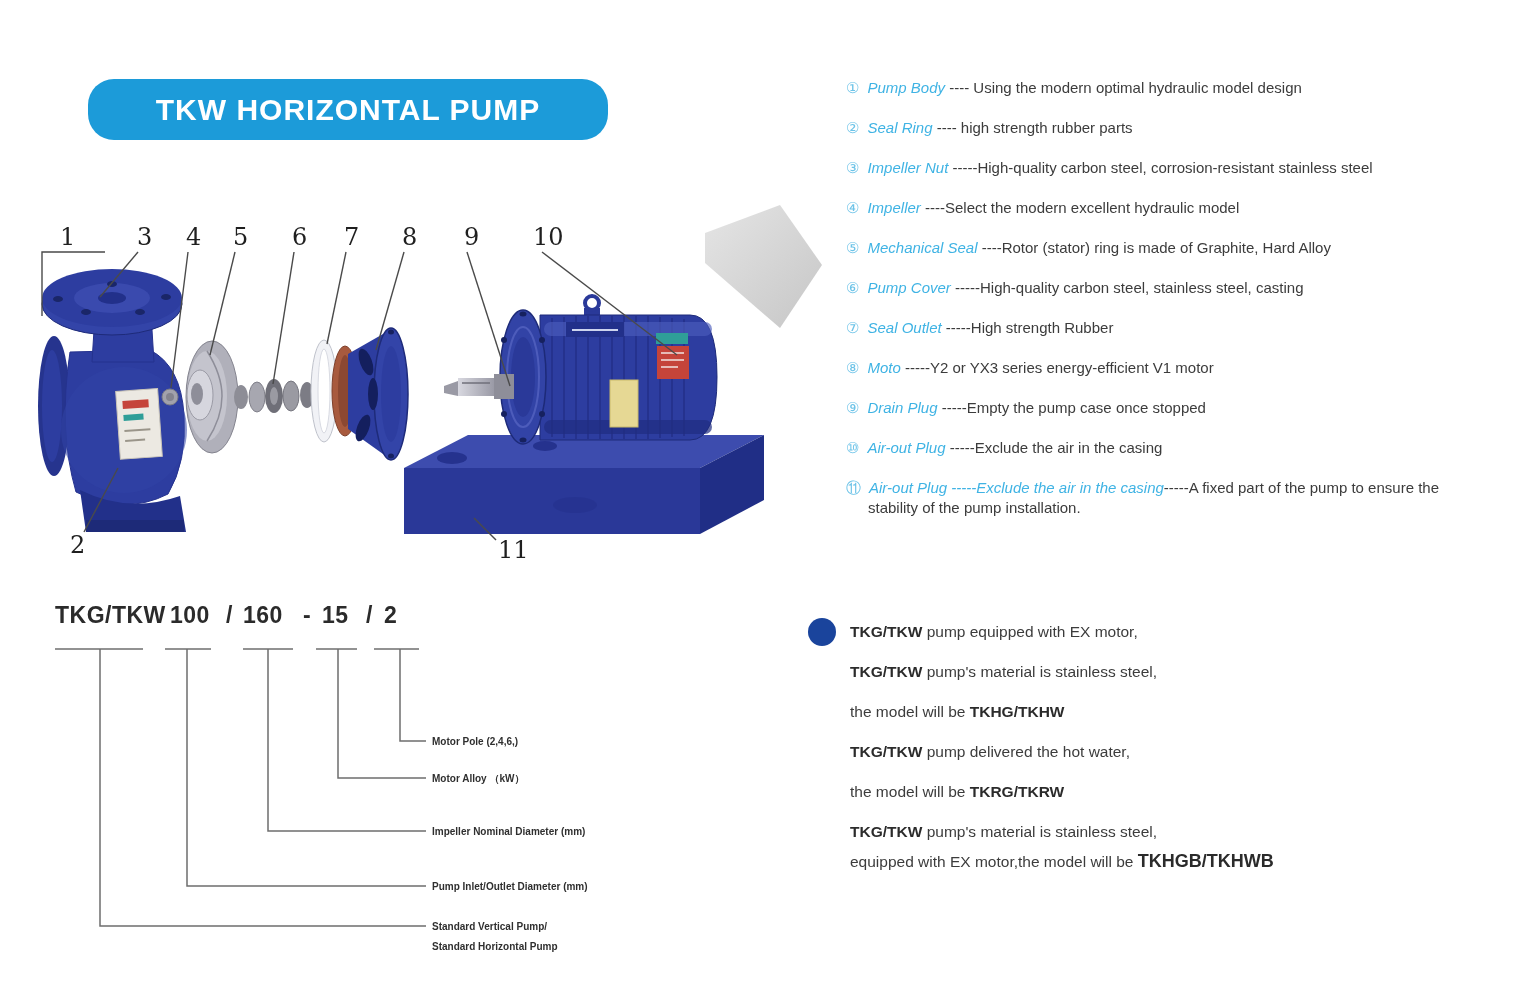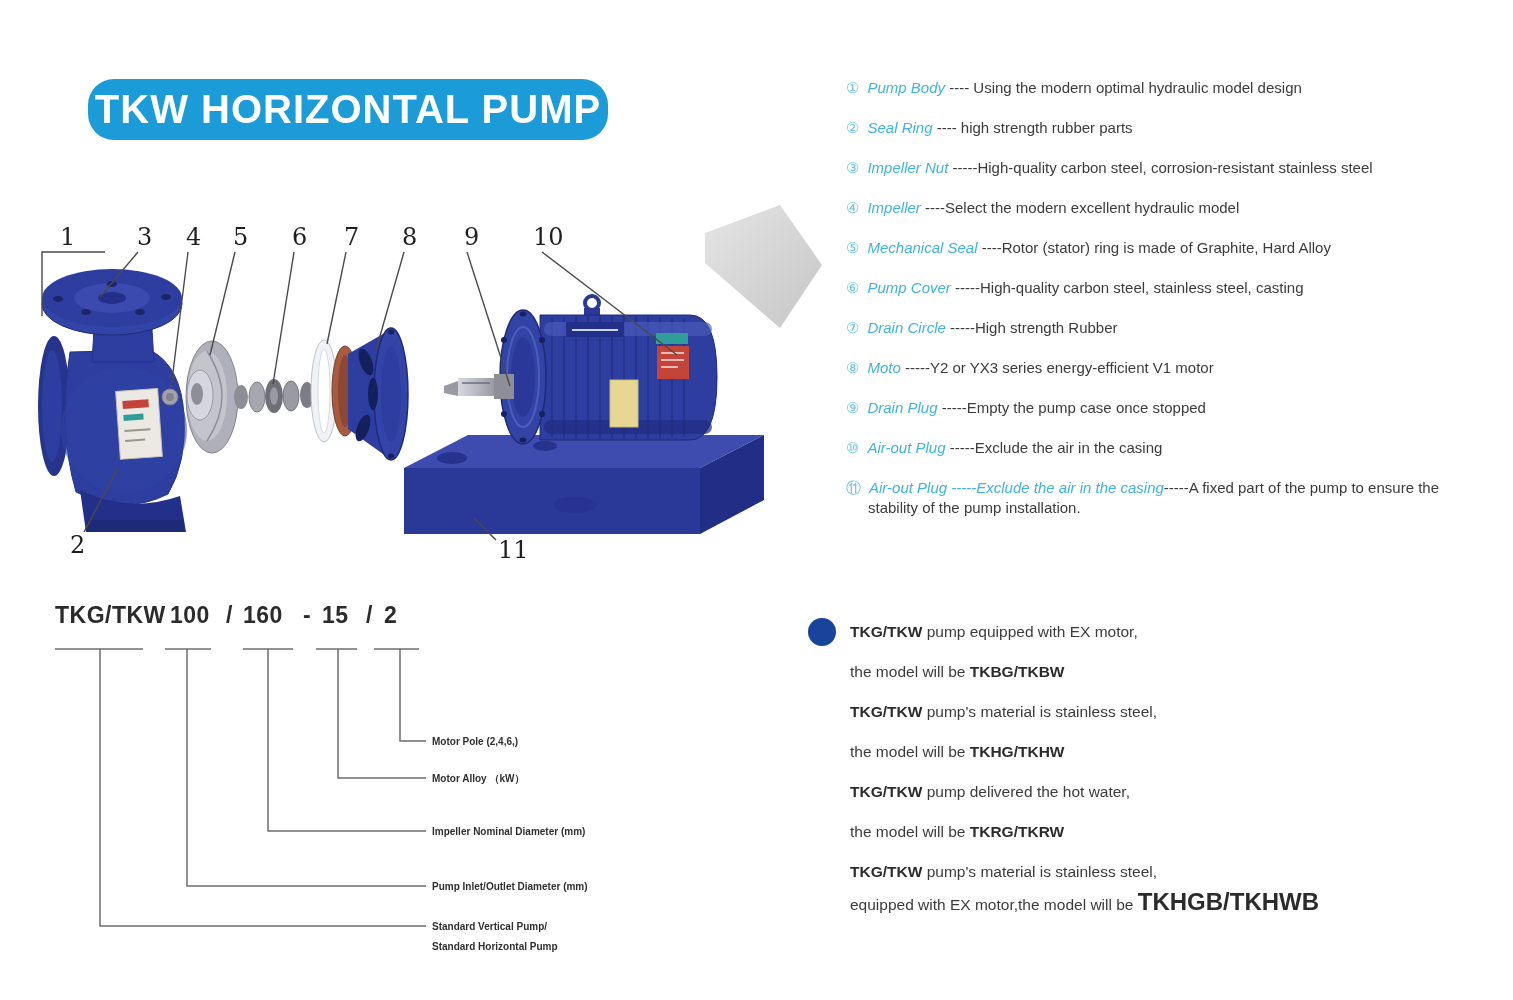--- a/index.html
+++ b/index.html
@@ -7,21 +7,21 @@
     position:relative;width:1513px;height:1000px;background:#ffffff;overflow:hidden;
     font-family:"Liberation Sans",sans-serif;color:#3c3c3c;
   }
   
   .banner{
     position:absolute;left:88px;top:79px;width:520px;height:61px;
     background:#1c9bd9;border-radius:26px;
     display:flex;align-items:center;justify-content:center;
   }
   .banner h1{
-    margin:0;color:#fff;font-size:40px;font-weight:bold;letter-spacing:1px;
+    margin:0;color:#fff;font-size:30px;font-weight:bold;letter-spacing:1px;
   }
   
   .diagram-svg{position:absolute;left:20px;top:190px;}
   .callout-num{font-family:"DejaVu Serif",serif;font-size:24px;fill:#1f1f1f;}
   .leader{stroke:#4a4a4a;stroke-width:1.4;fill:none;}
   
   .arrow-svg{position:absolute;left:690px;top:195px;}
   
   .parts-list{
     position:absolute;left:846px;top:78px;width:640px;font-size:15px;
@@ -47,21 +47,21 @@
   
   .variant-bullet{
     position:absolute;left:808px;top:618px;width:28px;height:28px;border-radius:50%;
   }
   .variant-lines{
     position:absolute;left:850px;top:622px;width:600px;font-size:15.5px;color:#3c3c3c;
   }
   .variant-line{line-height:19px;margin-bottom:21px;}
   .variant-line.tight{margin-bottom:11px;}
   .variant-line .vb{font-weight:bold;color:#2b2b2b;}
-  .variant-line .vbig{font-size:24px;}
+  .variant-line .vbig{font-size:18px;}
 </style>
 </head>
 <body>
 
 <div id="canvas">
 
   <div class="banner">
     <h1>TKW HORIZONTAL PUMP</h1>
   </div>
 
@@ -235,21 +235,21 @@
     <polygon points="705,233 780,205 822,265 780,328 705,263" fill="url(#arrG)"></polygon>
   </svg>
 
   <div class="parts-list" id="parts-list">
       <div class="part-item"><span class="pnum">①</span><span class="pname">Pump Body</span><span class="pdesc"> ---- Using the modern optimal hydraulic model design</span></div>
       <div class="part-item"><span class="pnum">②</span><span class="pname">Seal Ring</span><span class="pdesc"> ---- high strength rubber parts</span></div>
       <div class="part-item"><span class="pnum">③</span><span class="pname">Impeller Nut</span><span class="pdesc"> -----High-quality carbon steel, corrosion-resistant stainless steel</span></div>
       <div class="part-item"><span class="pnum">④</span><span class="pname">Impeller</span><span class="pdesc"> ----Select the modern excellent hydraulic model</span></div>
       <div class="part-item"><span class="pnum">⑤</span><span class="pname">Mechanical Seal</span><span class="pdesc"> ----Rotor (stator) ring is made of Graphite, Hard Alloy</span></div>
       <div class="part-item"><span class="pnum">⑥</span><span class="pname">Pump Cover</span><span class="pdesc"> -----High-quality carbon steel, stainless steel, casting</span></div>
-      <div class="part-item"><span class="pnum">⑦</span><span class="pname">Drain Circle</span><span class="pdesc"> -----High strength Rubber</span></div>
+      <div class="part-item"><span class="pnum">⑦</span><span class="pname">Seal Outlet</span><span class="pdesc"> -----High strength Rubber</span></div>
       <div class="part-item"><span class="pnum">⑧</span><span class="pname">Moto</span><span class="pdesc"> -----Y2 or YX3 series energy-efficient V1 motor</span></div>
       <div class="part-item"><span class="pnum">⑨</span><span class="pname">Drain Plug</span><span class="pdesc"> -----Empty the pump case once stopped</span></div>
       <div class="part-item"><span class="pnum">⑩</span><span class="pname">Air-out Plug</span><span class="pdesc"> -----Exclude the air in the casing</span></div>
       <div class="part-item"><span class="pnum">⑪</span><span class="pname">Air-out Plug -----Exclude the air in the casing</span><span class="pdesc">-----A fixed part of the pump to ensure the stability of the pump installation.</span></div>
     </div>
 
   <div>
     <span class="model-seg" style="left:55px">TKG/TKW</span>
     <span class="model-seg" style="left:170px">100</span>
     <span class="model-seg" style="left:226px">/</span>
@@ -280,21 +280,20 @@
     <div class="code-label" style="top:877px">Pump Inlet/Outlet Diameter (mm)</div>
     <div class="code-label" style="top:917px">
       <div>Standard Vertical Pump/</div>
       <div>Standard  Horizontal Pump</div>
     </div>
   </div>
 
   <div class="variant-bullet" style="background: rgb(26, 68, 156);"></div>
   <div class="variant-lines" id="variant-lines">
       <div class="variant-line"><span class="vb">TKG/TKW</span><span> pump equipped with EX motor,</span></div>
-      <div class="variant-line"><span>the model will be </span><span class="vb">TKBG/TKBW</span></div>
       <div class="variant-line"><span class="vb">TKG/TKW</span><span> pump's material is stainless steel,</span></div>
       <div class="variant-line"><span>the model will be </span><span class="vb">TKHG/TKHW</span></div>
       <div class="variant-line"><span class="vb">TKG/TKW</span><span> pump delivered the hot water,</span></div>
       <div class="variant-line"><span>the model will be </span><span class="vb">TKRG/TKRW</span></div>
       <div class="variant-line tight"><span class="vb">TKG/TKW</span><span> pump's material is stainless steel,</span></div>
       <div class="variant-line"><span>equipped with EX motor,the model will be </span><span class="vb vbig">TKHGB/TKHWB</span></div>
     </div>
 
 </div>
 

